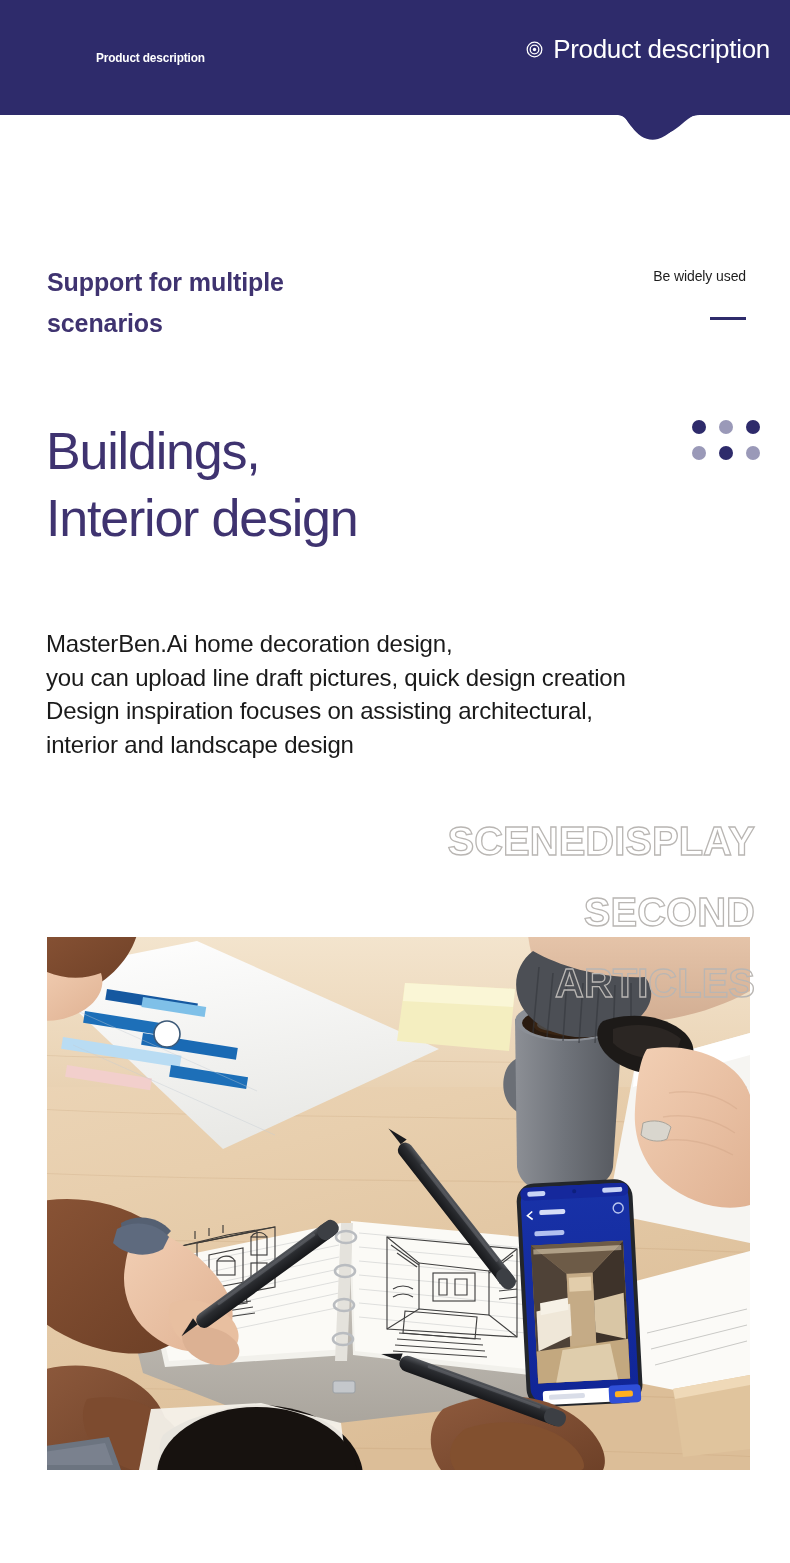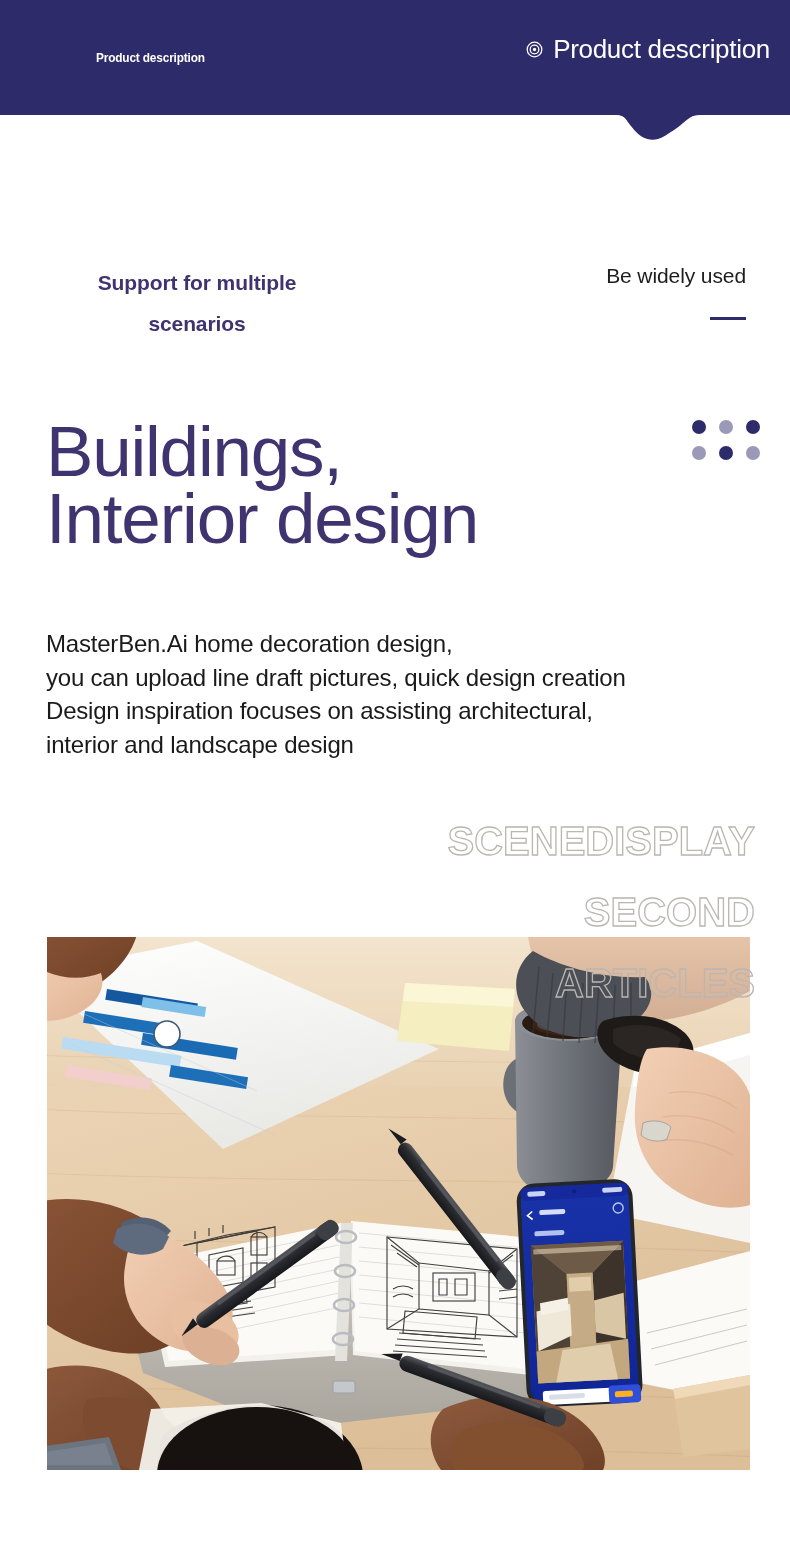--- a/index.html
+++ b/index.html
@@ -71,56 +71,55 @@
     line-height: 1;
   }
 
   
   .subhead-left {
     position: absolute;
     left: 47px;
     top: 262px;
     width: 300px;
     color: #3F3370;
-    font-size: 21px;
+    font-size: 25px;
     font-weight: bold;
     line-height: 41px;
     letter-spacing: -0.1px;
-    text-align: center;
   }
   .subhead-right {
     position: absolute;
     right: 44px;
     top: 262px;
     text-align: right;
     width: 320px;
   }
   .subhead-right-text {
     color: #1d1d1d;
-    font-size: 21px;
+    font-size: 14px;
     font-weight: normal;
     line-height: 28px;
     letter-spacing: -0.1px;
   }
   .subhead-rule {
     display: block;
     margin-left: auto;
     margin-top: 27px;
     width: 36px;
     height: 3px;
     background: #2E2B6B;
   }
 
   
   .big-heading {
     position: absolute;
     left: 46px;
     top: 418px;
     color: #3F3370;
-    font-size: 71px;
+    font-size: 52px;
     font-weight: normal;
     line-height: 67px;
     letter-spacing: -1.2px;
     white-space: pre-line;
   }
 
   
   .dot-grid {
     position: absolute;
     left: 692px;

